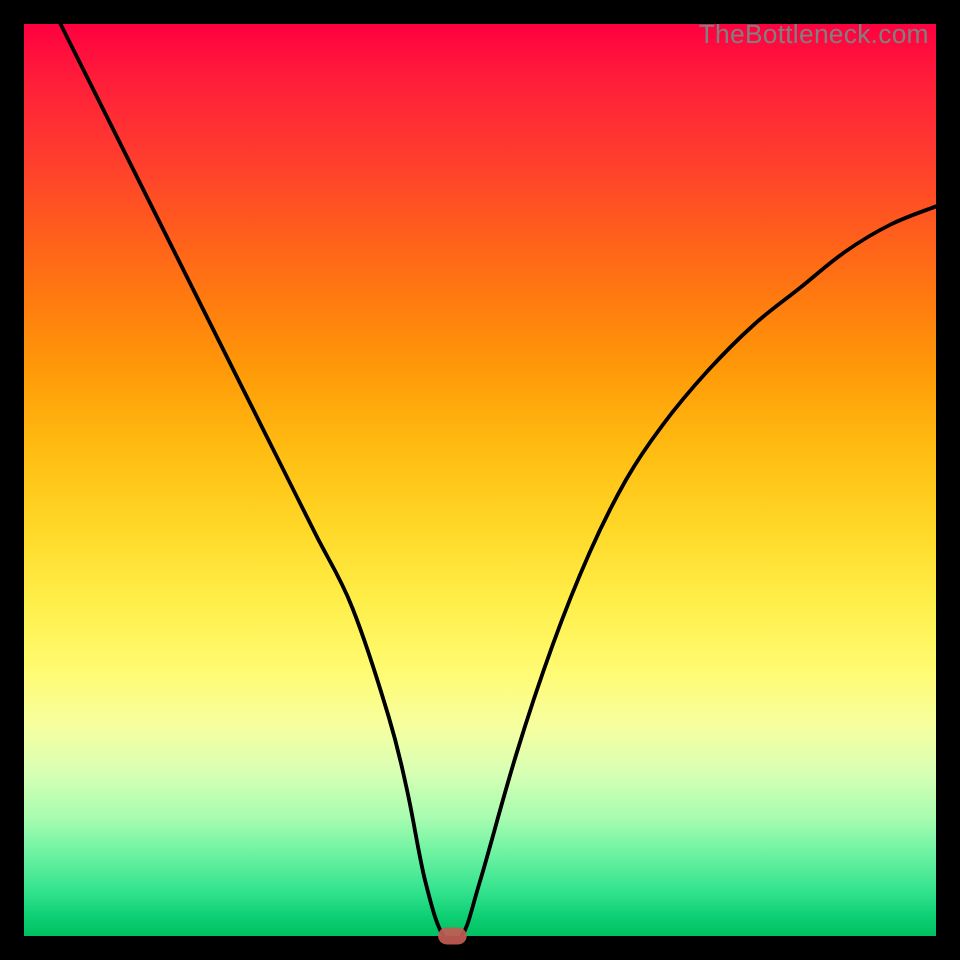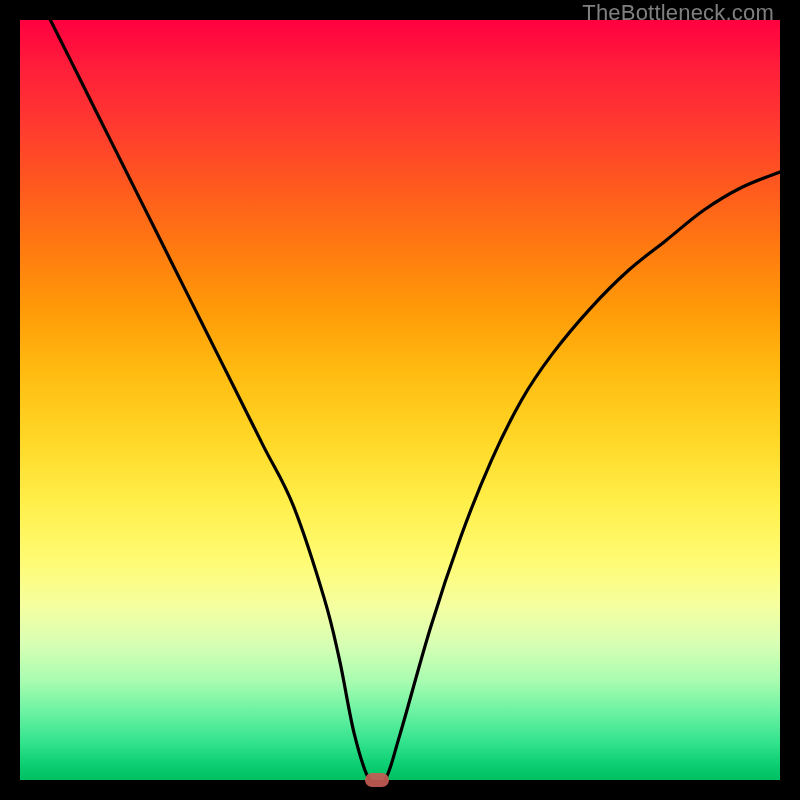--- a/index.html
+++ b/index.html
@@ -41,21 +41,21 @@
       #d8ffb4 82%,
       #a8fcb0 87%,
       #6cf2a2 91%,
       #34e38e 95%,
       #0cce72 98%,
       #00c060 100%
     );
   }
   .watermark {
     position: absolute;
-    top: 0;
+    top: 16px;
     right: 26px;
     color: #808080;
     font-size: 22px;
     font-weight: 500;
     letter-spacing: 0.2px;
     user-select: none;
   }
   svg.curve {
     position: absolute;
     left: 0;

